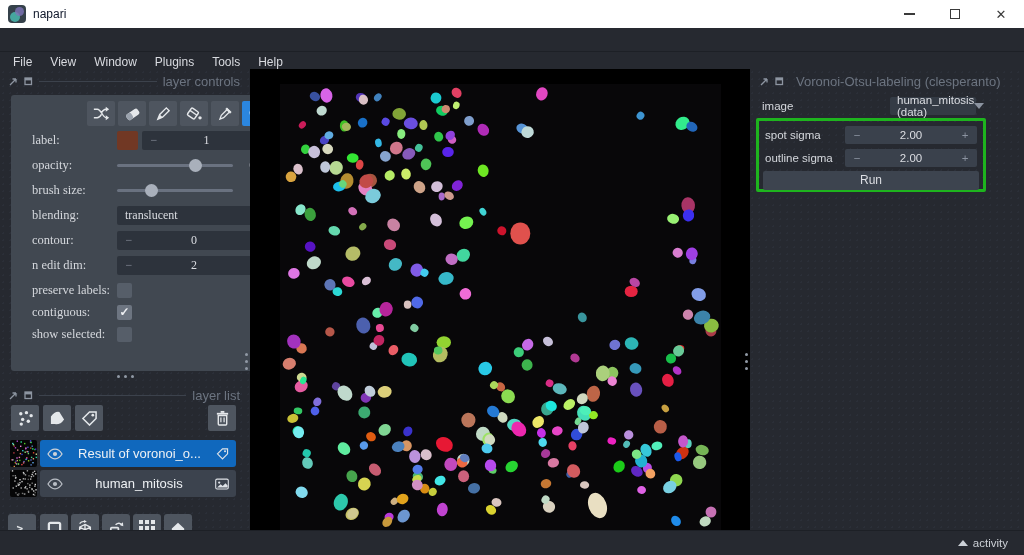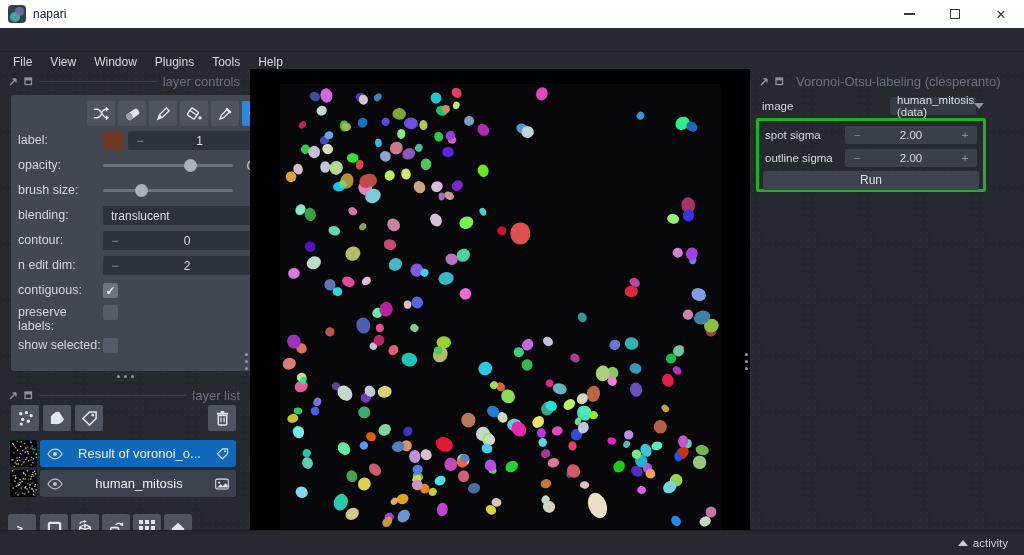--- a/index.html
+++ b/index.html
@@ -35,21 +35,21 @@
   .dock { position:absolute; top:0; height:478px; }
   .left-dock { left:0; width:250px; }
   .right-dock { left:750px; width:240px; }
   .panel-header { position:absolute; left:9px; right:10px; height:16px; display:flex;
     align-items:center; gap:6px; }
   .hline { flex:1; height:1px; background:#3c424c; }
   .panel-title { font-size:13px; color:#6c7480; white-space:nowrap; }
   .mini-icon { width:9px; height:9px; flex:none; }
   
   .lc-panel { position:absolute; left:11px; top:26px; width:266px; height:276px; background:#414851;
-    border-radius:3px; overflow:hidden; padding:5px 6px 0 7px; }
+    border-radius:3px; overflow:hidden; padding:5px 6px 0 21px;font-family:Liberation Serif, serif; }
   .lc-tools { display:flex; justify-content:flex-end; gap:3px; margin:1px 1px 5px 0; }
   .tool-btn { width:28px; height:25px; background:#4e555f; border-radius:2px; display:flex;
     align-items:center; justify-content:center; }
   .tool-btn.active { background:#2b86df; }
   .ctl-row { display:flex; align-items:flex-start; margin-bottom:6px; min-height:19px; }
   .ctl-label { width:85px; font-size:12.5px; color:#d5d8dd; line-height:14px; padding-top:2px;
     flex:none; }
   .ctl-field { flex:1; display:flex; align-items:center; min-width:0; }
   .swatch { width:21px; height:19px; border-radius:2px; margin-right:4px; flex:none; }
   .spin { flex:1; height:19px; background:#2d333c; border-radius:2px; display:flex;
@@ -277,30 +277,30 @@
           <div class="ctl-field">
             <div class="spin">
               <span class="spin-btn">−</span>
               <span class="spin-val">2</span>
               <span class="spin-btn">+</span>
             </div>
           </div>
         </div>
 
         <div class="ctl-row" style="margin-bottom:3px;">
+          <span class="ctl-label">preserve labels:</span>
+          <div class="ctl-field">
+              <div class="checkbox"></div>
+            </div>
+        </div>
+
+        <div class="ctl-row" style="margin-bottom:3px;">
           <span class="ctl-label">contiguous:</span>
           <div class="ctl-field">
               <div class="checkbox checked"></div>
-            </div>
-        </div>
-
-        <div class="ctl-row" style="margin-bottom:3px;">
-          <span class="ctl-label">preserve labels:</span>
-          <div class="ctl-field">
-              <div class="checkbox"></div>
             </div>
         </div>
 
         <div class="ctl-row">
           <span class="ctl-label">show selected:</span>
           <div class="ctl-field">
               <div class="checkbox"></div>
             </div>
         </div>
       </div>

